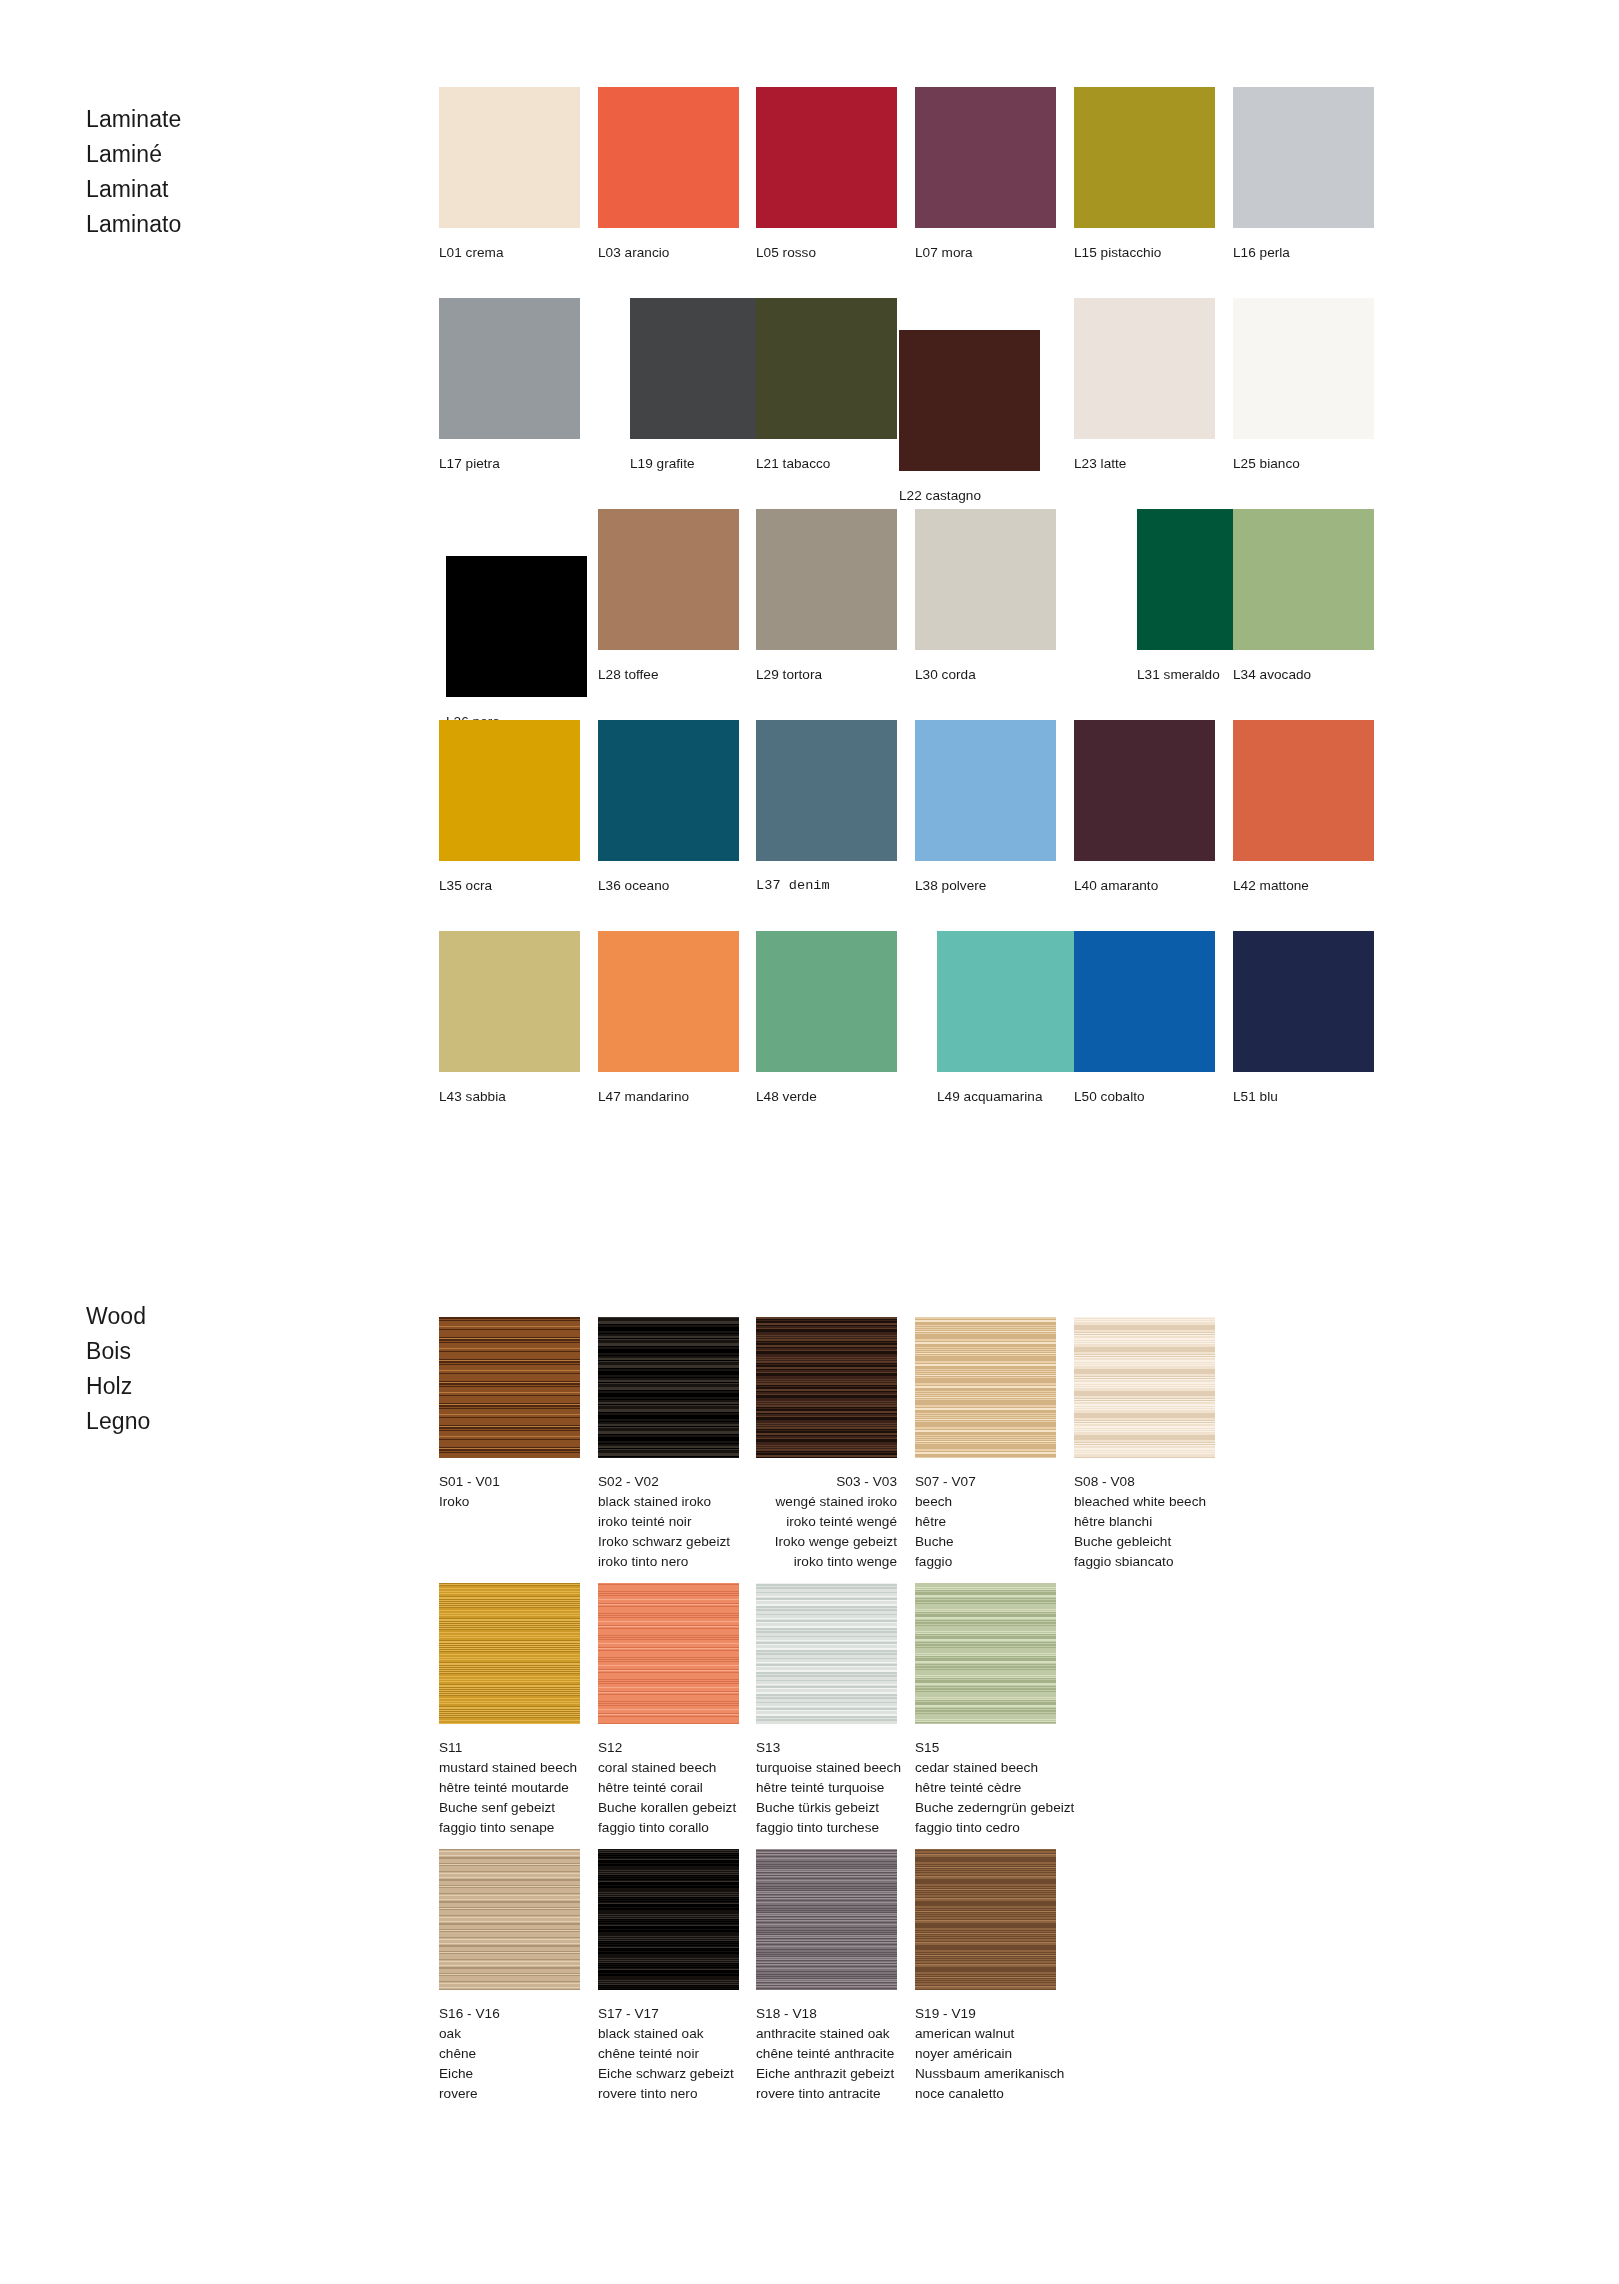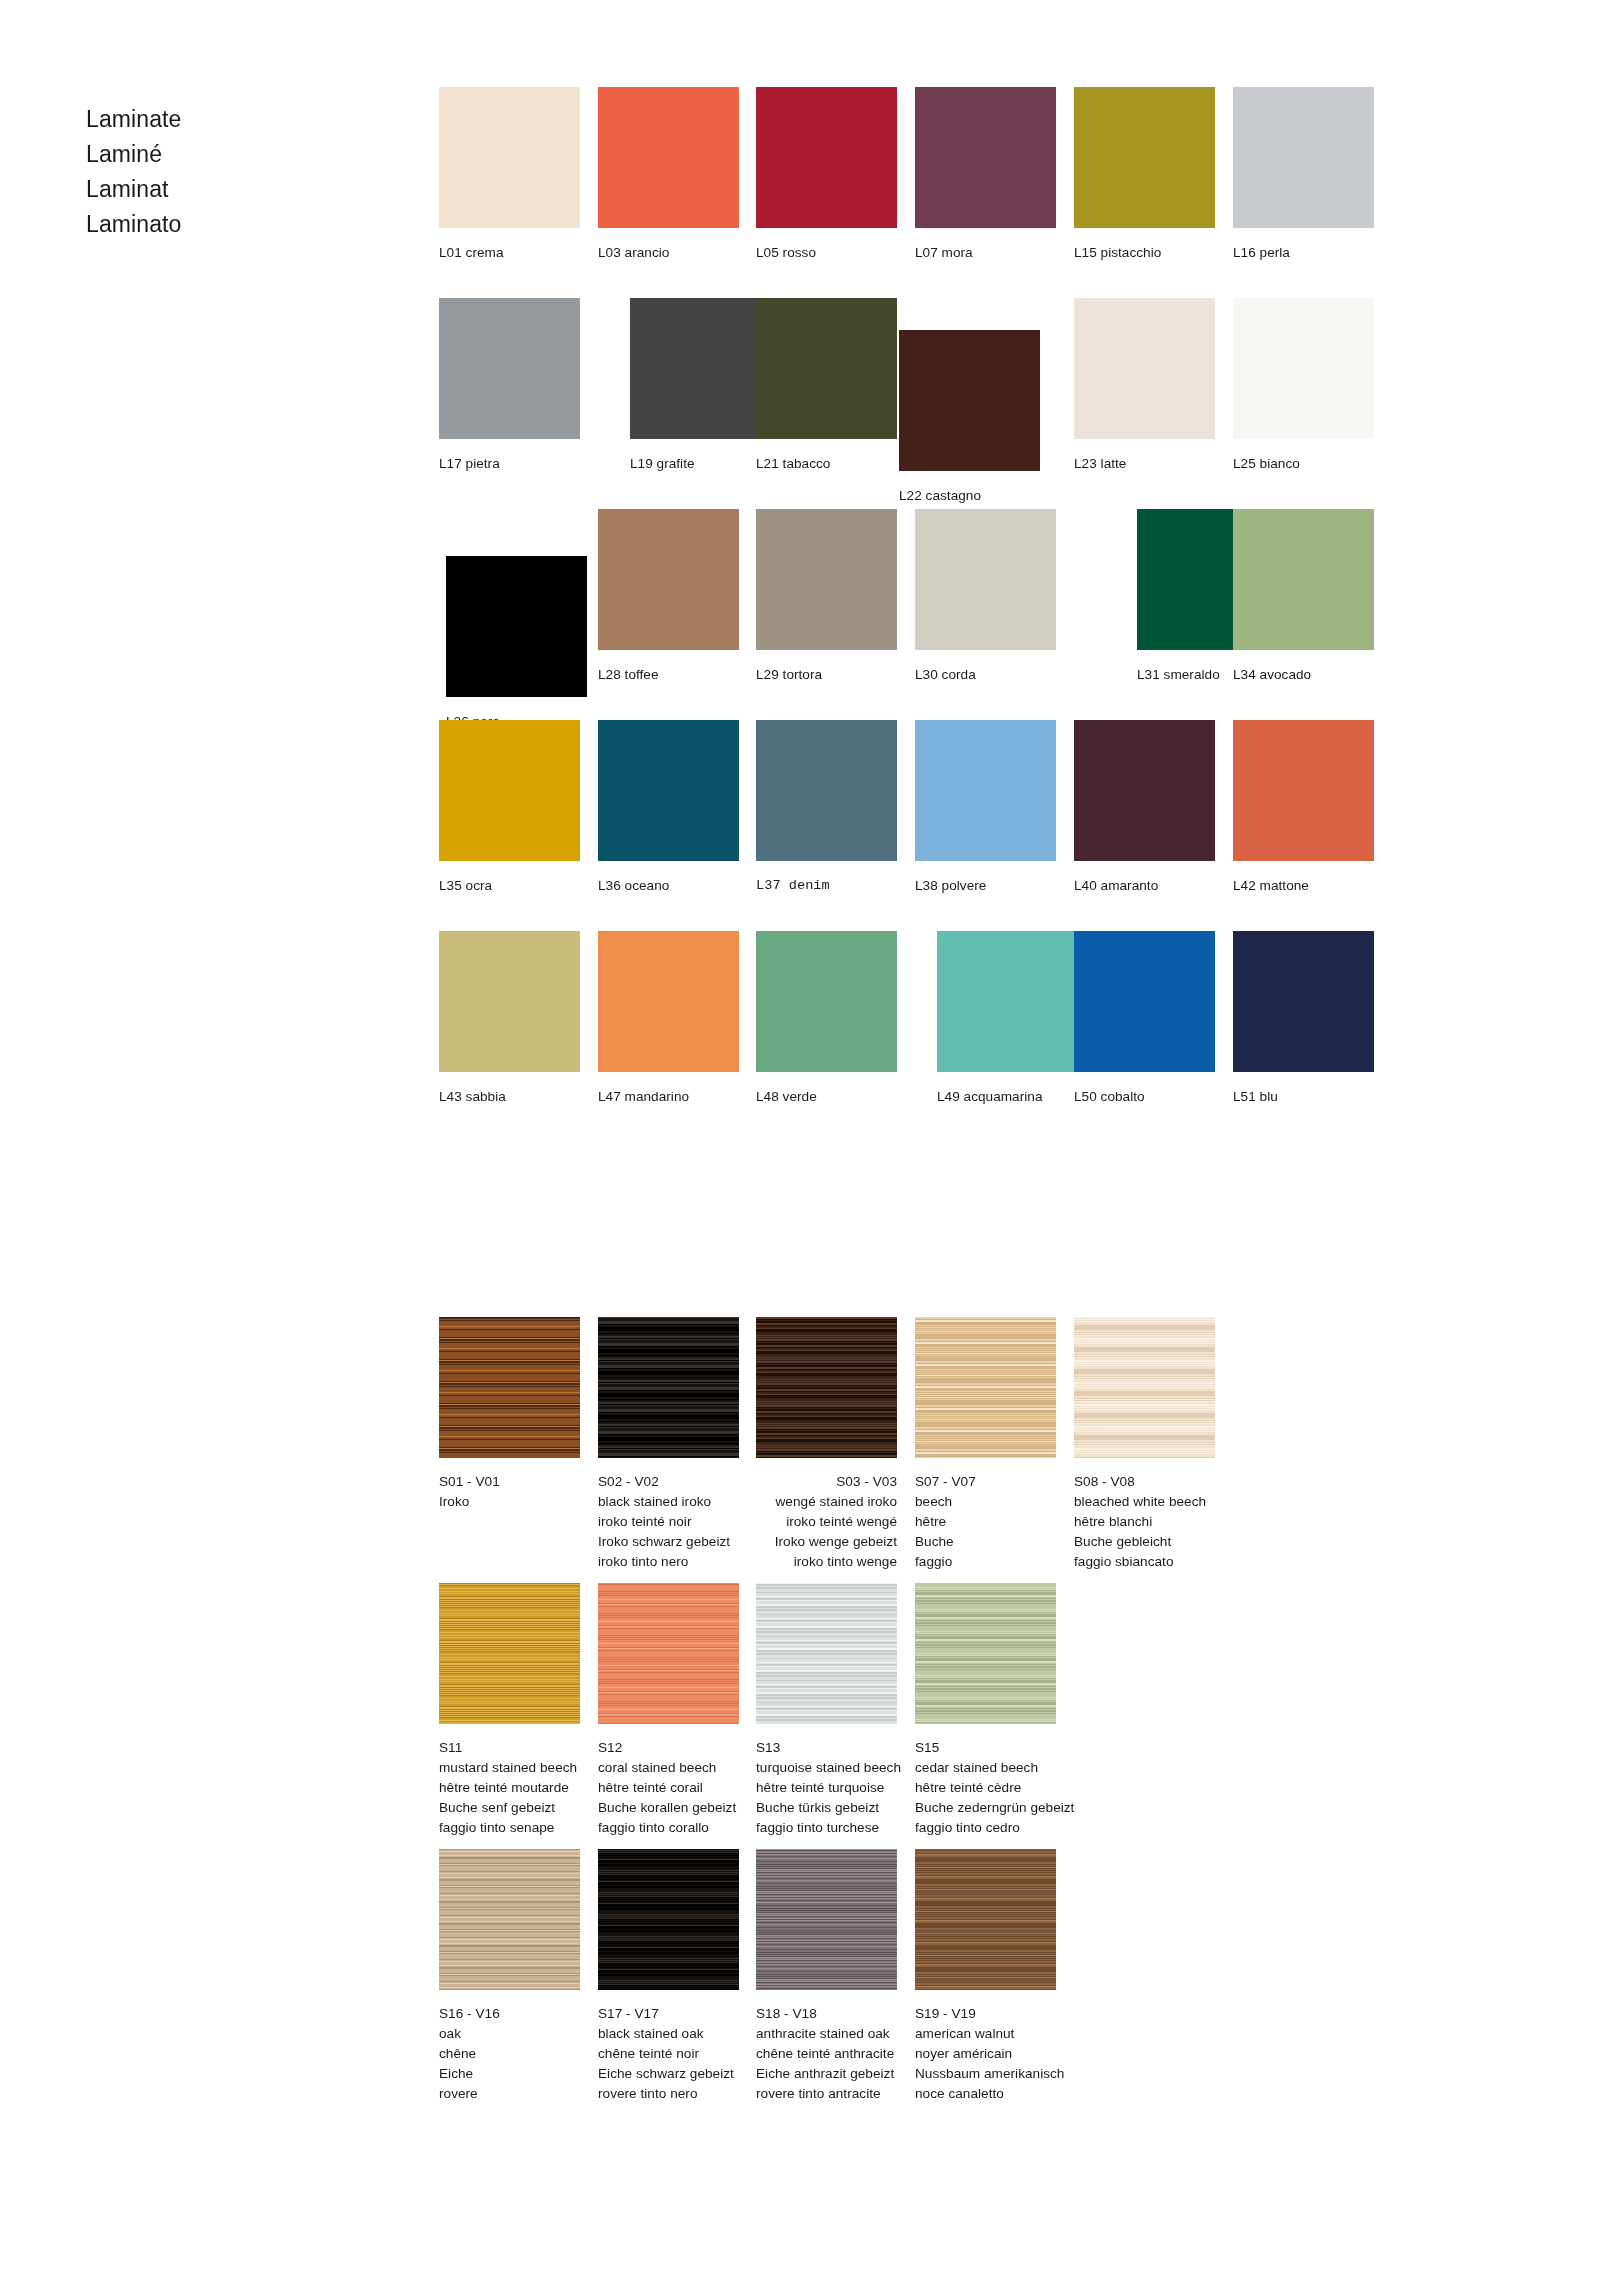--- a/index.html
+++ b/index.html
@@ -272,20 +272,26 @@
         </div>
         <div class="cell" style="left: 794px;">
           <div class="chip" style="background: rgb(30, 39, 73);"></div>
           <div class="caption">
             <span class="ln">L51 blu</span>
           </div>
         </div>
       </div>
     </div>
 
+  <div class="section-heading" style="top:1299px;">
+    <div class="hline">Wood</div>
+    <div class="hline">Bois</div>
+    <div class="hline">Holz</div>
+    <div class="hline">Legno</div>
+  </div>
 
   <div class="grid" id="wood-grid" style="top:1317px;">
       <div class="row row-wood" style="height: 266px;">
         <div class="cell" style="left: 0px;">
           <div class="chip wood" style="background: repeating-linear-gradient(0deg, rgb(138, 79, 34) 0%, rgb(138, 79, 34) 0.76%, rgb(138, 79, 34) 0.76%, rgb(138, 79, 34) 2.2%, rgb(185, 122, 62) 2.2%, rgb(185, 122, 62) 3.52%, rgb(77, 39, 16) 3.52%, rgb(77, 39, 16) 5.24%, rgb(185, 122, 62) 5.24%, rgb(185, 122, 62) 6.02%, rgb(77, 39, 16) 6.02%, rgb(77, 39, 16) 7.11%, rgb(138, 79, 34) 7.11%, rgb(138, 79, 34) 8.25%, rgb(185, 122, 62) 8.25%, rgb(185, 122, 62) 9.1%, rgb(138, 79, 34) 9.1%, rgb(138, 79, 34) 10.84%, rgb(138, 79, 34) 10.84%, rgb(138, 79, 34) 12.33%, rgb(185, 122, 62) 12.33%, rgb(185, 122, 62) 13.1%, rgb(77, 39, 16) 13.1%, rgb(77, 39, 16) 14.86%, rgb(138, 79, 34) 14.86%, rgb(138, 79, 34) 16.41%, rgb(185, 122, 62) 16.41%, rgb(185, 122, 62) 17.31%, rgb(138, 79, 34) 17.31%, rgb(138, 79, 34) 18.87%, rgb(138, 79, 34) 18.87%, rgb(138, 79, 34) 20.62%, rgb(77, 39, 16) 20.62%, rgb(77, 39, 16) 22.3%, rgb(185, 122, 62) 22.3%, rgb(185, 122, 62) 22.95%, rgb(77, 39, 16) 22.95%, rgb(77, 39, 16) 24.53%, rgb(138, 79, 34) 24.53%, rgb(138, 79, 34) 26.21%, rgb(77, 39, 16) 26.21%, rgb(77, 39, 16) 27.5%, rgb(77, 39, 16) 27.5%, rgb(77, 39, 16) 28%, rgb(138, 79, 34) 28%, rgb(138, 79, 34) 29.46%, rgb(138, 79, 34) 29.46%, rgb(138, 79, 34) 30.13%, rgb(77, 39, 16) 30.13%, rgb(77, 39, 16) 31.72%, rgb(77, 39, 16) 31.72%, rgb(77, 39, 16) 32.93%, rgb(138, 79, 34) 32.93%, rgb(138, 79, 34) 34.6%, rgb(185, 122, 62) 34.6%, rgb(185, 122, 62) 35.73%, rgb(77, 39, 16) 35.73%, rgb(77, 39, 16) 37.19%, rgb(138, 79, 34) 37.19%, rgb(138, 79, 34) 37.91%, rgb(138, 79, 34) 37.91%, rgb(138, 79, 34) 39.7%, rgb(138, 79, 34) 39.7%, rgb(138, 79, 34) 40.4%, rgb(138, 79, 34) 40.4%, rgb(138, 79, 34) 42.23%, rgb(77, 39, 16) 42.23%, rgb(77, 39, 16) 43.66%, rgb(77, 39, 16) 43.66%, rgb(77, 39, 16) 44.33%, rgb(138, 79, 34) 44.33%, rgb(138, 79, 34) 45.19%, rgb(138, 79, 34) 45.19%, rgb(138, 79, 34) 46.13%, rgb(77, 39, 16) 46.13%, rgb(77, 39, 16) 47%, rgb(138, 79, 34) 47%, rgb(138, 79, 34) 47.94%, rgb(138, 79, 34) 47.94%, rgb(138, 79, 34) 49.53%, rgb(77, 39, 16) 49.53%, rgb(77, 39, 16) 51.04%, rgb(138, 79, 34) 51.04%, rgb(138, 79, 34) 52.77%, rgb(138, 79, 34) 52.77%, rgb(138, 79, 34) 54.5%, rgb(138, 79, 34) 54.5%, rgb(138, 79, 34) 55.22%, rgb(77, 39, 16) 55.22%, rgb(77, 39, 16) 55.69%, rgb(77, 39, 16) 55.69%, rgb(77, 39, 16) 56.67%, rgb(185, 122, 62) 56.67%, rgb(185, 122, 62) 57.11%, rgb(77, 39, 16) 57.11%, rgb(77, 39, 16) 57.88%, rgb(138, 79, 34) 57.88%, rgb(138, 79, 34) 59.2%, rgb(77, 39, 16) 59.2%, rgb(77, 39, 16) 60.67%, rgb(138, 79, 34) 60.67%, rgb(138, 79, 34) 61.48%, rgb(77, 39, 16) 61.48%, rgb(77, 39, 16) 61.91%, rgb(138, 79, 34) 61.91%, rgb(138, 79, 34) 63.6%, rgb(77, 39, 16) 63.6%, rgb(77, 39, 16) 65.4%, rgb(138, 79, 34) 65.4%, rgb(138, 79, 34) 66.47%, rgb(138, 79, 34) 66.47%, rgb(138, 79, 34) 67.57%, rgb(77, 39, 16) 67.57%, rgb(77, 39, 16) 68.5%, rgb(77, 39, 16) 68.5%, rgb(77, 39, 16) 69.64%, rgb(138, 79, 34) 69.64%, rgb(138, 79, 34) 71.29%, rgb(77, 39, 16) 71.29%, rgb(77, 39, 16) 71.75%, rgb(138, 79, 34) 71.75%, rgb(138, 79, 34) 72.21%, rgb(77, 39, 16) 72.21%, rgb(77, 39, 16) 73.18%, rgb(138, 79, 34) 73.18%, rgb(138, 79, 34) 73.73%, rgb(138, 79, 34) 73.73%, rgb(138, 79, 34) 74.6%, rgb(138, 79, 34) 74.6%, rgb(138, 79, 34) 76%, rgb(77, 39, 16) 76%, rgb(77, 39, 16) 76.74%, rgb(77, 39, 16) 76.74%, rgb(77, 39, 16) 78.59%, rgb(138, 79, 34) 78.59%, rgb(138, 79, 34) 80.2%, rgb(77, 39, 16) 80.2%, rgb(77, 39, 16) 80.56%, rgb(77, 39, 16) 80.56%, rgb(77, 39, 16) 82.31%, rgb(77, 39, 16) 82.31%, rgb(77, 39, 16) 83.86%, rgb(77, 39, 16) 83.86%, rgb(77, 39, 16) 84.4%, rgb(77, 39, 16) 84.4%, rgb(77, 39, 16) 85.78%, rgb(138, 79, 34) 85.78%, rgb(138, 79, 34) 86.98%, rgb(138, 79, 34) 86.98%, rgb(138, 79, 34) 88.72%, rgb(138, 79, 34) 88.72%, rgb(138, 79, 34) 89.4%, rgb(138, 79, 34) 89.4%, rgb(138, 79, 34) 91.08%, rgb(185, 122, 62) 91.08%, rgb(185, 122, 62) 91.58%, rgb(185, 122, 62) 91.58%, rgb(185, 122, 62) 92.06%, rgb(77, 39, 16) 92.06%, rgb(77, 39, 16) 93.71%, rgb(138, 79, 34) 93.71%, rgb(138, 79, 34) 94.13%, rgb(138, 79, 34) 94.13%, rgb(138, 79, 34) 94.88%, rgb(185, 122, 62) 94.88%, rgb(185, 122, 62) 95.8%, rgb(138, 79, 34) 95.8%, rgb(138, 79, 34) 96.32%, rgb(138, 79, 34) 96.32%, rgb(138, 79, 34) 97.65%, rgb(77, 39, 16) 97.65%, rgb(77, 39, 16) 98.02%, rgb(77, 39, 16) 98.02%, rgb(77, 39, 16) 99.34%, rgb(138, 79, 34) 99.34%, rgb(138, 79, 34) 100%) 0% 0% / 100% 22px, repeating-linear-gradient(0.4deg, rgba(0, 0, 0, 0.133) 0%, rgba(0, 0, 0, 0.133) 9.59%, rgba(0, 0, 0, 0.176) 9.59%, rgba(0, 0, 0, 0.176) 19.84%, rgba(0, 0, 0, 0.133) 19.84%, rgba(0, 0, 0, 0.133) 29.38%, rgba(0, 0, 0, 0.01) 29.38%, rgba(0, 0, 0, 0.01) 45.19%, rgba(0, 0, 0, 0.184) 45.19%, rgba(0, 0, 0, 0.184) 51.87%, rgba(0, 0, 0, 0.16) 51.87%, rgba(0, 0, 0, 0.16) 56.57%, rgba(0, 0, 0, 0.192) 56.57%, rgba(0, 0, 0, 0.192) 66.98%, rgba(0, 0, 0, 0.047) 66.98%, rgba(0, 0, 0, 0.047) 76.13%, rgba(0, 0, 0, 0.043) 76.13%, rgba(0, 0, 0, 0.043) 80.34%, rgba(0, 0, 0, 0.035) 80.34%, rgba(0, 0, 0, 0.035) 93.8%, rgba(0, 0, 0, 0.22) 93.8%, rgba(0, 0, 0, 0.22) 98.38%, rgba(0, 0, 0, 0.098) 98.38%, rgba(0, 0, 0, 0.098) 100%) 0% 0% / 100% 78px, linear-gradient(2deg, rgba(255, 255, 255, 0.1), rgba(0, 0, 0, 0.1) 45%, rgba(255, 255, 255, 0.07) 72%, rgba(0, 0, 0, 0.09)) 0% 0% / 100% 100%,  0% 0% / 100% 100% rgb(138, 79, 34);"></div>
           <div class="caption">
             <span class="ln">S01 - V01</span>
             <span class="ln">Iroko</span>
           </div>
         </div>

